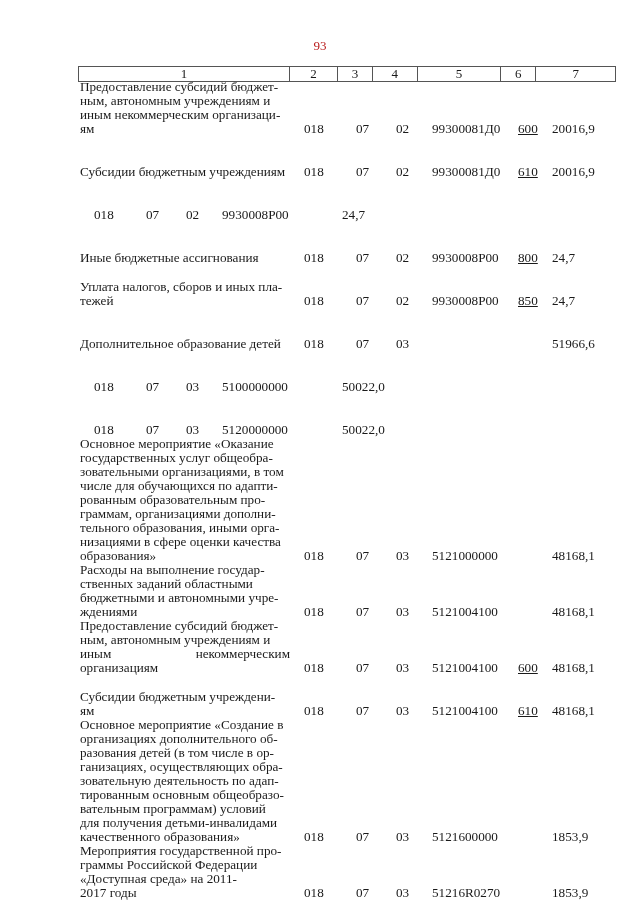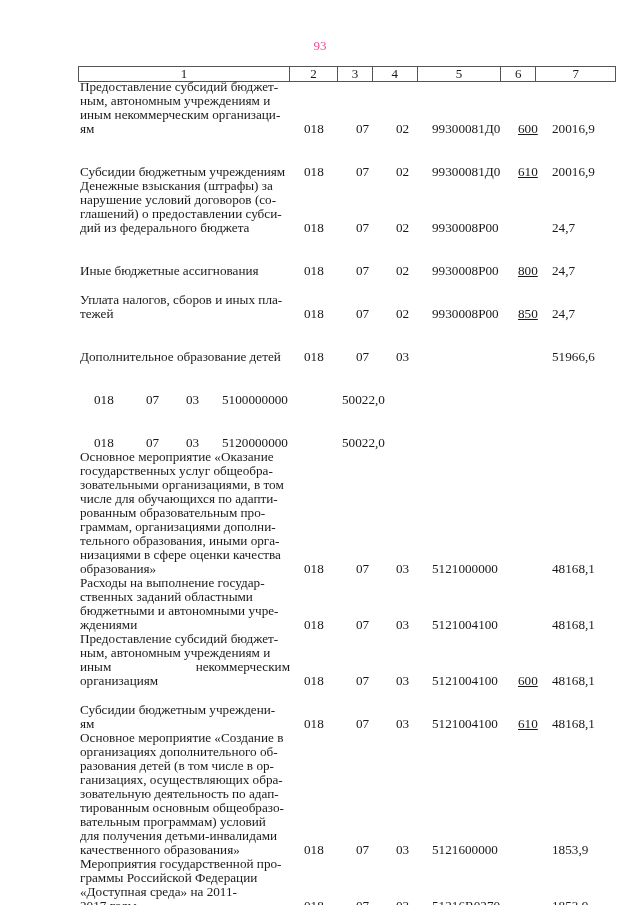--- a/index.html
+++ b/index.html
@@ -15,21 +15,21 @@
       font-family: "Liberation Serif", "DejaVu Serif", serif;
       color: #1a1a1a;
     }
     .page-number {
       position: absolute;
       top: 38px;
       left: 0;
       width: 640px;
       text-align: center;
       font-size: 13px;
-      color: #ec4899;
+      color: #b91c1c;
     }
     .header-row {
       position: absolute;
       top: 66px;
       left: 78px;
       width: 538px;
       height: 16px;
       border: 1px solid #555;
       box-sizing: border-box;
       display: flex;
@@ -110,24 +110,20 @@
   <div class="row">
     <div class="desc">Субсидии бюджетным учреждениям</div>
     <div class="v v2">018</div>
     <div class="v v3">07</div>
     <div class="v v4">02</div>
     <div class="v v5">99300081Д0</div>
     <div class="v v6">610</div>
     <div class="v v7">20016,9</div>
   </div>
   <div class="row">
-    <div class="desc">Денежные взыскания (штрафы) за
-нарушение условий договоров (со-
-глашений) о предоставлении субси-
-дий из федерального бюджета</div>
     <div class="v v2">018</div>
     <div class="v v3">07</div>
     <div class="v v4">02</div>
     <div class="v v5">9930008P00</div>
     <div class="v v6"></div>
     <div class="v v7">24,7</div>
   </div>
   <div class="row">
     <div class="desc">Иные бюджетные ассигнования</div>
     <div class="v v2">018</div>

